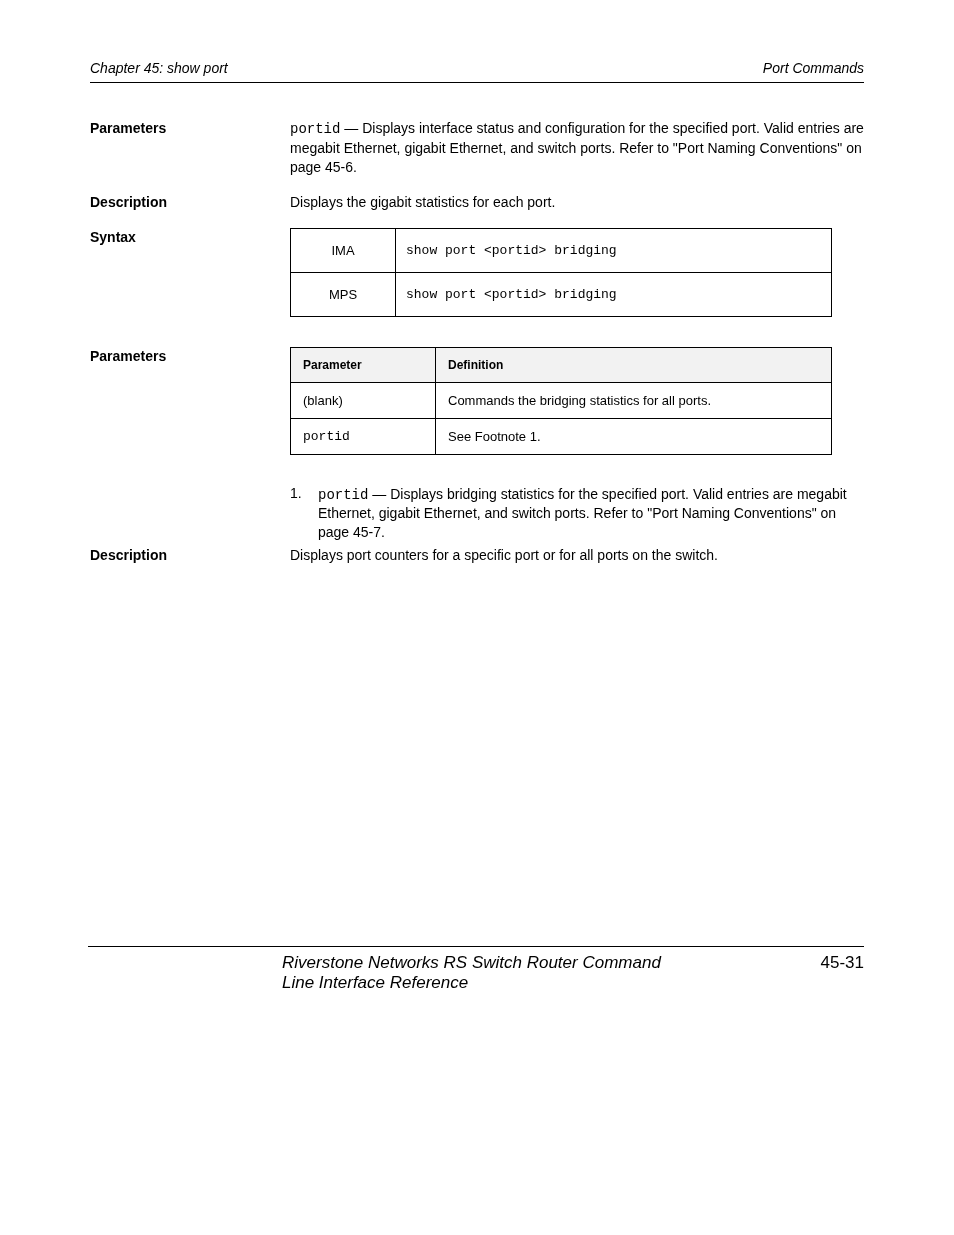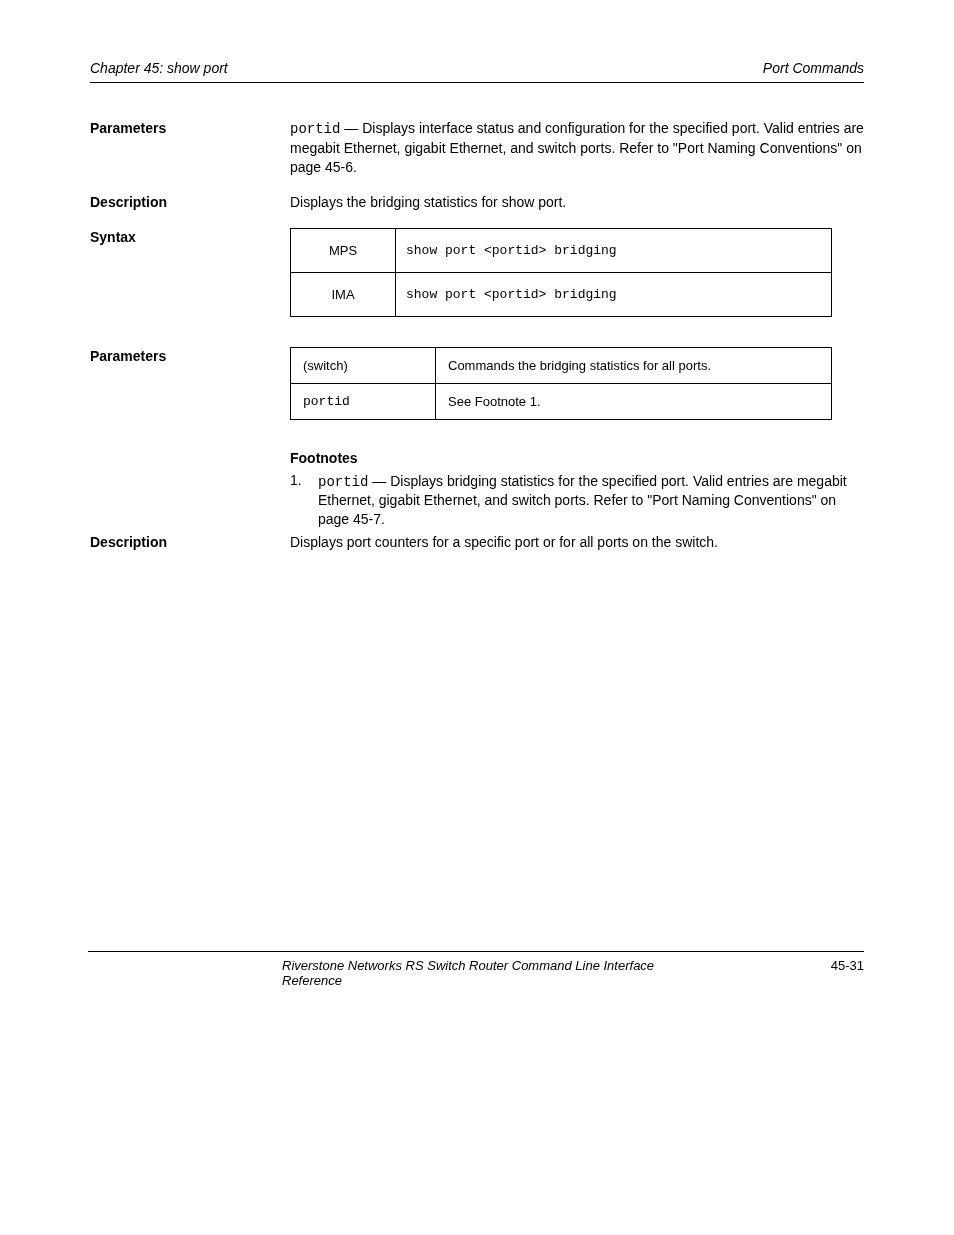--- a/index.html
+++ b/index.html
@@ -96,21 +96,21 @@
   .footnote-text { flex: 1; line-height: 1.35; }
   .mono { font-family: "Courier New", monospace; }
   .footer-bar {
     position: absolute;
     left: 88px;
     right: 90px;
     bottom: 60px;
     border-top: 1px solid #000;
     display: flex;
     justify-content: space-between;
-    font-size: 13px;
+    font-size: 17px;
     padding-top: 6px;
   }
   .footer-center {
     position: absolute;
     left: 50%;
     transform: translateX(-50%);
     font-style: italic;
   }
 </style>
 </head>
@@ -127,64 +127,67 @@
     <div class="section-label">Parameters</div>
     <div class="section-body">
       <span class="mono">portid</span><span> — Displays interface status and configuration for the specified port. Valid entries are megabit Ethernet, gigabit Ethernet, and switch ports. Refer to "Port Naming Conventions" on page 45-6.</span>
     </div>
     <div class="clear"></div>
   </div>
 
 
   <div class="section-block">
     <div class="section-label">Description</div>
-    <div class="section-body">Displays the bridging statistics for show port.</div>
+    <div class="section-body">Displays the gigabit statistics for each port.</div>
     <div class="clear"></div>
   </div>
 
   <div class="section-block">
     <div class="section-label">Syntax</div>
     <div class="table-wrap" style="margin-top:0;">
       <table class="syntax-table">
         <tbody>
             <tr>
+          <td class="col-type">IMA</td>
+          <td class="col-def">show port &lt;portid&gt; bridging</td>
+        </tr>
+        <tr>
           <td class="col-type">MPS</td>
-          <td class="col-def">show port &lt;portid&gt; bridging</td>
-        </tr>
-        <tr>
-          <td class="col-type">IMA</td>
           <td class="col-def">show port &lt;portid&gt; bridging</td>
         </tr>
       </tbody>
         </table>
     </div>
     <div class="clear"></div>
   </div>
 
   <div class="section-block">
     <div class="section-label">Parameters</div>
     <div class="table-wrap" style="margin-top:0;">
       <table class="parm-table">
         <tbody>
+            <tr>
+          <th>Parameter</th>
+          <th>Definition</th>
+        </tr>
         <tr>
-          <td class="col-parm">(switch)</td>
+          <td class="col-parm">(blank)</td>
           <td>Commands the bridging statistics for all ports.</td>
         </tr>
         <tr>
           <td class="col-parm mono">portid</td>
           <td>See Footnote 1.</td>
         </tr>
       </tbody>
         </table>
     </div>
     <div class="clear"></div>
   </div>
 
   <div class="footnote-sec">
-    <span class="footnote-label">Footnotes</span>
     <div class="footnote-item">
       <div class="footnote-num">1.</div>
       <div class="footnote-text">
         <span class="mono">portid</span><span> — Displays bridging statistics for the specified port. Valid entries are megabit Ethernet, gigabit Ethernet, and switch ports. Refer to "Port Naming Conventions" on page 45-7.</span>
       </div>
     </div>
   </div>
 
 
   <div class="section-block">

